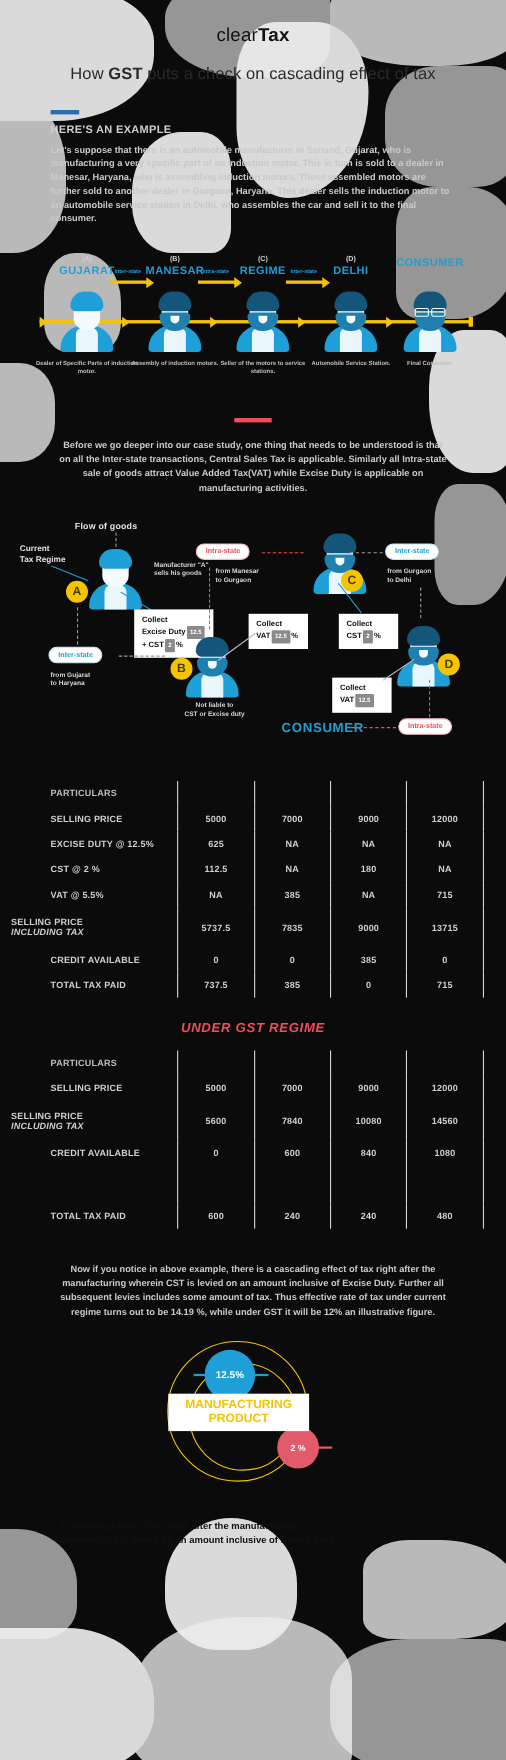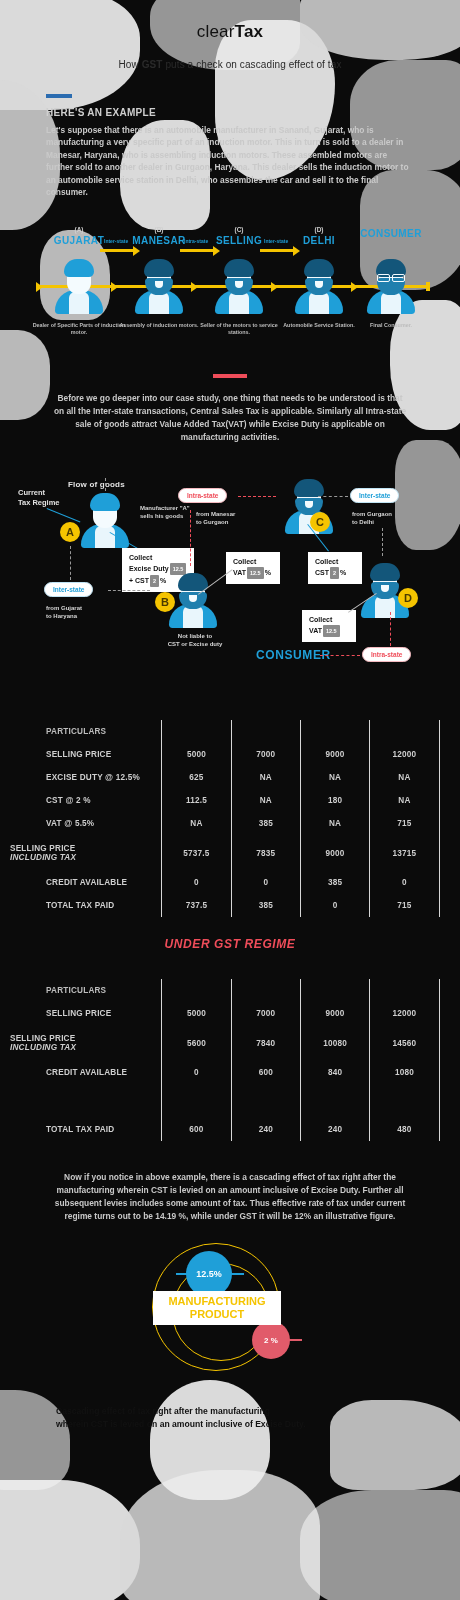--- a/index.html
+++ b/index.html
@@ -45,21 +45,21 @@
     color: #2b6cb0;
     font-weight: 700;
     font-size: 13.5px;
     letter-spacing: .3px;
     line-height: 15px;
   }
   .headline .l2 { font-size: 13.5px; }
   .subhead {
     text-align: center;
     margin-top: 5px;
-    font-size: 10px;
+    font-size: 15px;
     color: #2a2a2a;
     letter-spacing: .1px;
   }
   .subhead b { font-weight: 700; }
 
   .accent-bar {
     width: 26px; height: 4px; background: #2b6cb0;
     margin: 24px 0 9px 46px;
   }
   .sec-title {
@@ -194,21 +194,21 @@
   .dashed-h { position: absolute; height: 0; border-top: 1.5px dashed #9a9a9a; }
   .dashed-h.red { border-top-color: #ef4d5a; }
   .leader { position: absolute; background: #bdbdbd; height: 1px; transform-origin: 0 0; }
   .leader.blue { background: #1f9fd8; }
   .consumer-tag {
     position: absolute; color: #1f9fd8; font-weight: 700; font-size: 12px;
     letter-spacing: .6px;
   }
 
   
-  .table-block { position: relative; margin-top: 28px; }
+  .table-block { position: relative; margin-top: 12px; }
   .tbl { width: 440px; margin: 0 10px; border-collapse: collapse; }
   .tbl td {
     color: #cfcfcf; font-size: 8.2px; font-weight: 700;
     padding: 7px 0; text-align: center; letter-spacing: .2px;
   }
   .tbl td.lbl { text-align: left; padding-left: 36px; width: 140px; }
   .tbl td.lbl .it { font-style: italic; font-weight: 700; display: block; }
   .tbl .vcol { border-left: 1.5px solid #d6d6d6; width: 64px; }
   .tbl tr.head td { color: #bdbdbd; }
   .tbl tr.tall td { padding: 9px 0; }
@@ -329,21 +329,21 @@
     <div class="chain-caption" style="left:111px;">Assembly of induction motors.</div>
 
     <div class="arrow-mini" style="left:178px;">
       <span class="lbl">Intra-state</span>
       <span class="shaft"></span>
         <span class="head"></span>
     </div>
 
     <div class="chain-node" style="left:196px;">
       <div class="chain-tag">(C)</div>
-      <div class="chain-city">SELLING</div>
+      <div class="chain-city">REGIME</div>
     </div>
     <div class="avatar" style="left:212px;">
       <div class="av-body"></div>
         <div class="av-shirt"></div>
       <div class="av-head"></div>
         <div class="av-hair dark"></div>
       <div class="av-beard"></div>
         <div class="av-mouth"></div>
     </div>
     <div class="chain-caption" style="left:191px;">Seller of the motors to service stations.</div>
@@ -381,21 +381,21 @@
         <div class="av-glass"></div>
     </div>
     <div class="chain-caption" style="left:343px;">Final Consumer.</div>
   </div>
 
   <div class="red-dash"></div>
   <div class="mid-copy">Before we go deeper into our case study, one thing that needs to be understood is that on all the Inter-state transactions, Central Sales Tax is applicable. Similarly all Intra-state sale of goods attract Value Added Tax(VAT) while Excise Duty is applicable on manufacturing activities.</div>
 
   <div class="flow">
 
-    <div class="flow-label flow-title" style="left:68px;top:18px;">Flow of  goods</div>
+    <div class="flow-label flow-title" style="left:68px;top:6px;">Flow of  goods</div>
     <div class="dashed-v" style="left:105px;top:16px;height:18px;"></div>
 
     <div class="flow-label flow-regime" style="left:18px;top:26px;">
       <div>Current</div>
       <div>Tax Regime</div>
     </div>
     <div class="leader blue" style="left:47px;top:46px;width:36px;transform:rotate(22deg);"></div>
 
     <div class="avatar" style="left:78px;top:28px;">
       <div class="av-body"></div>

